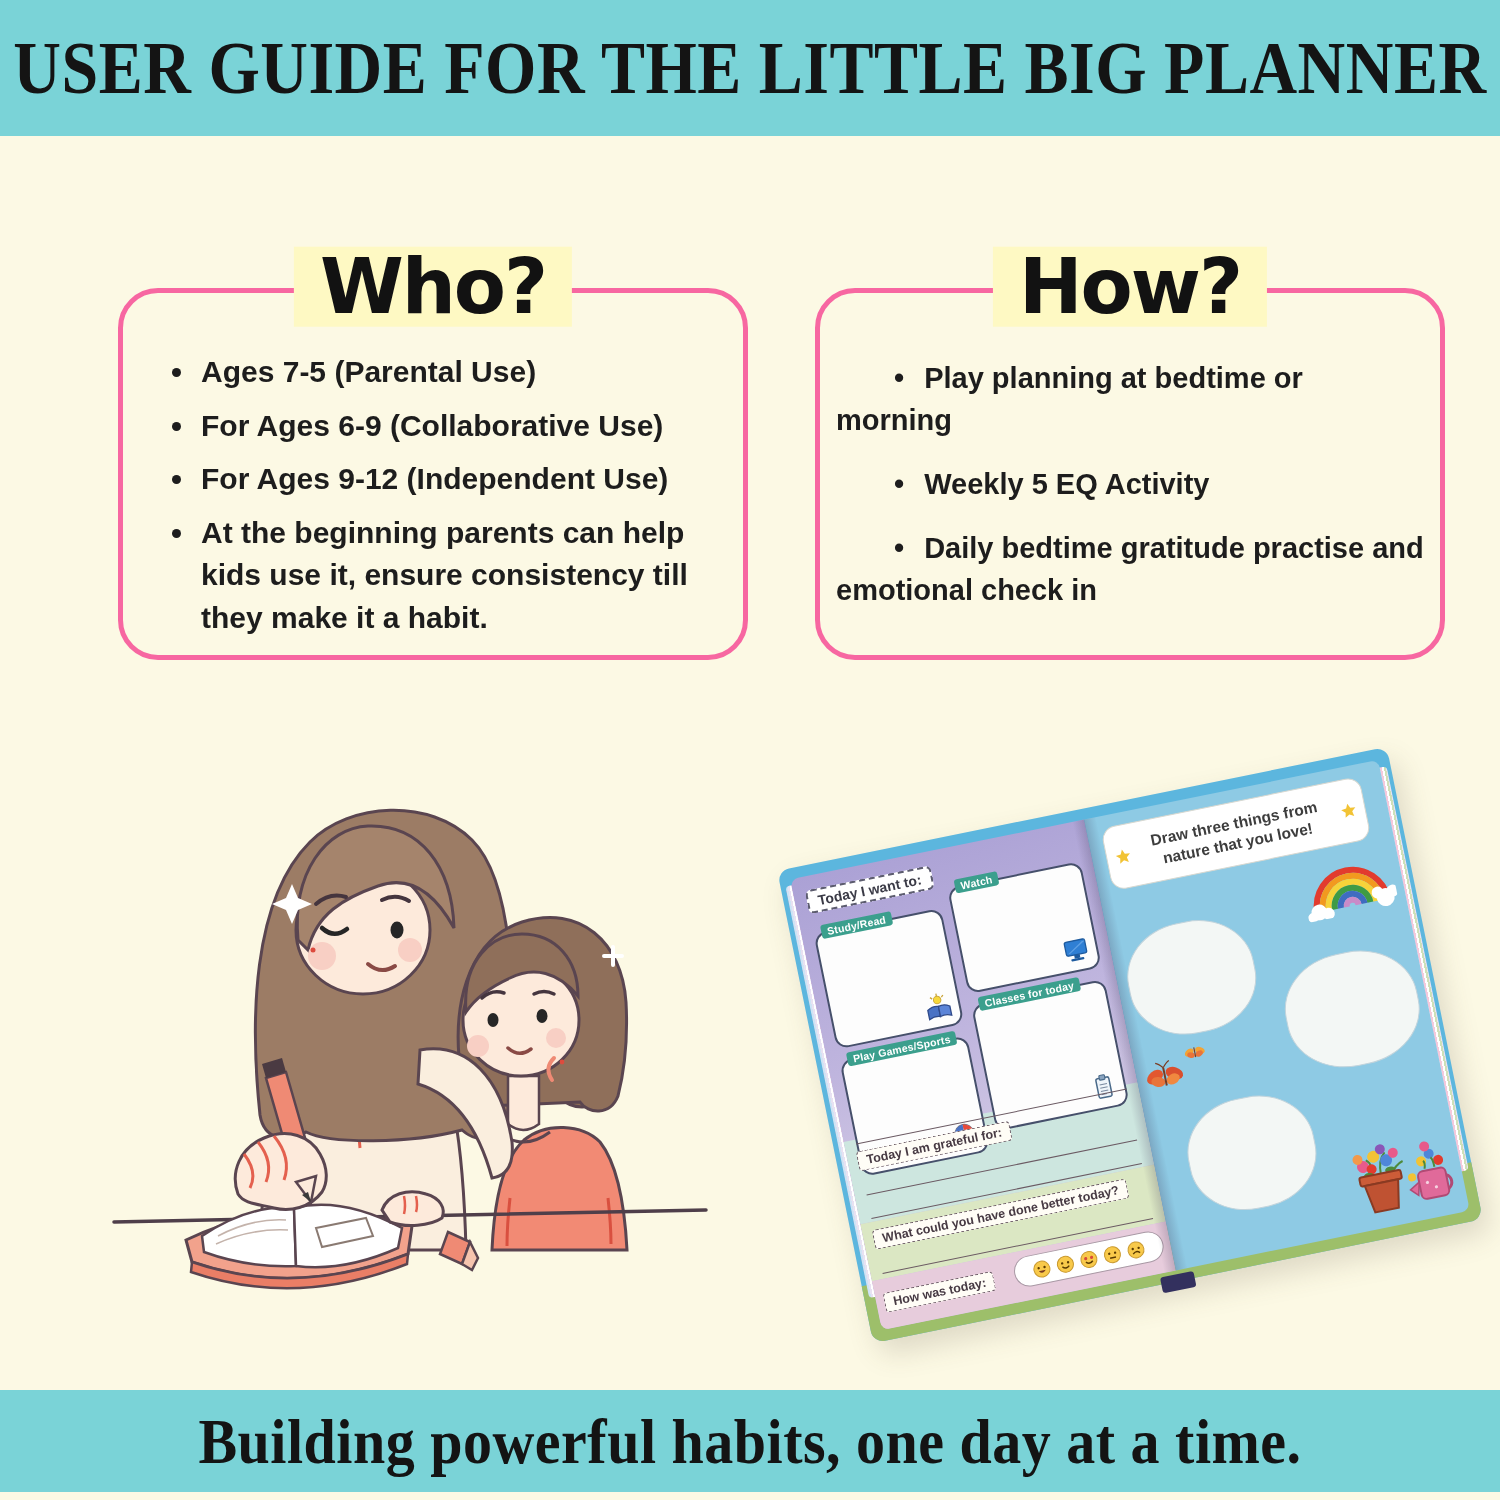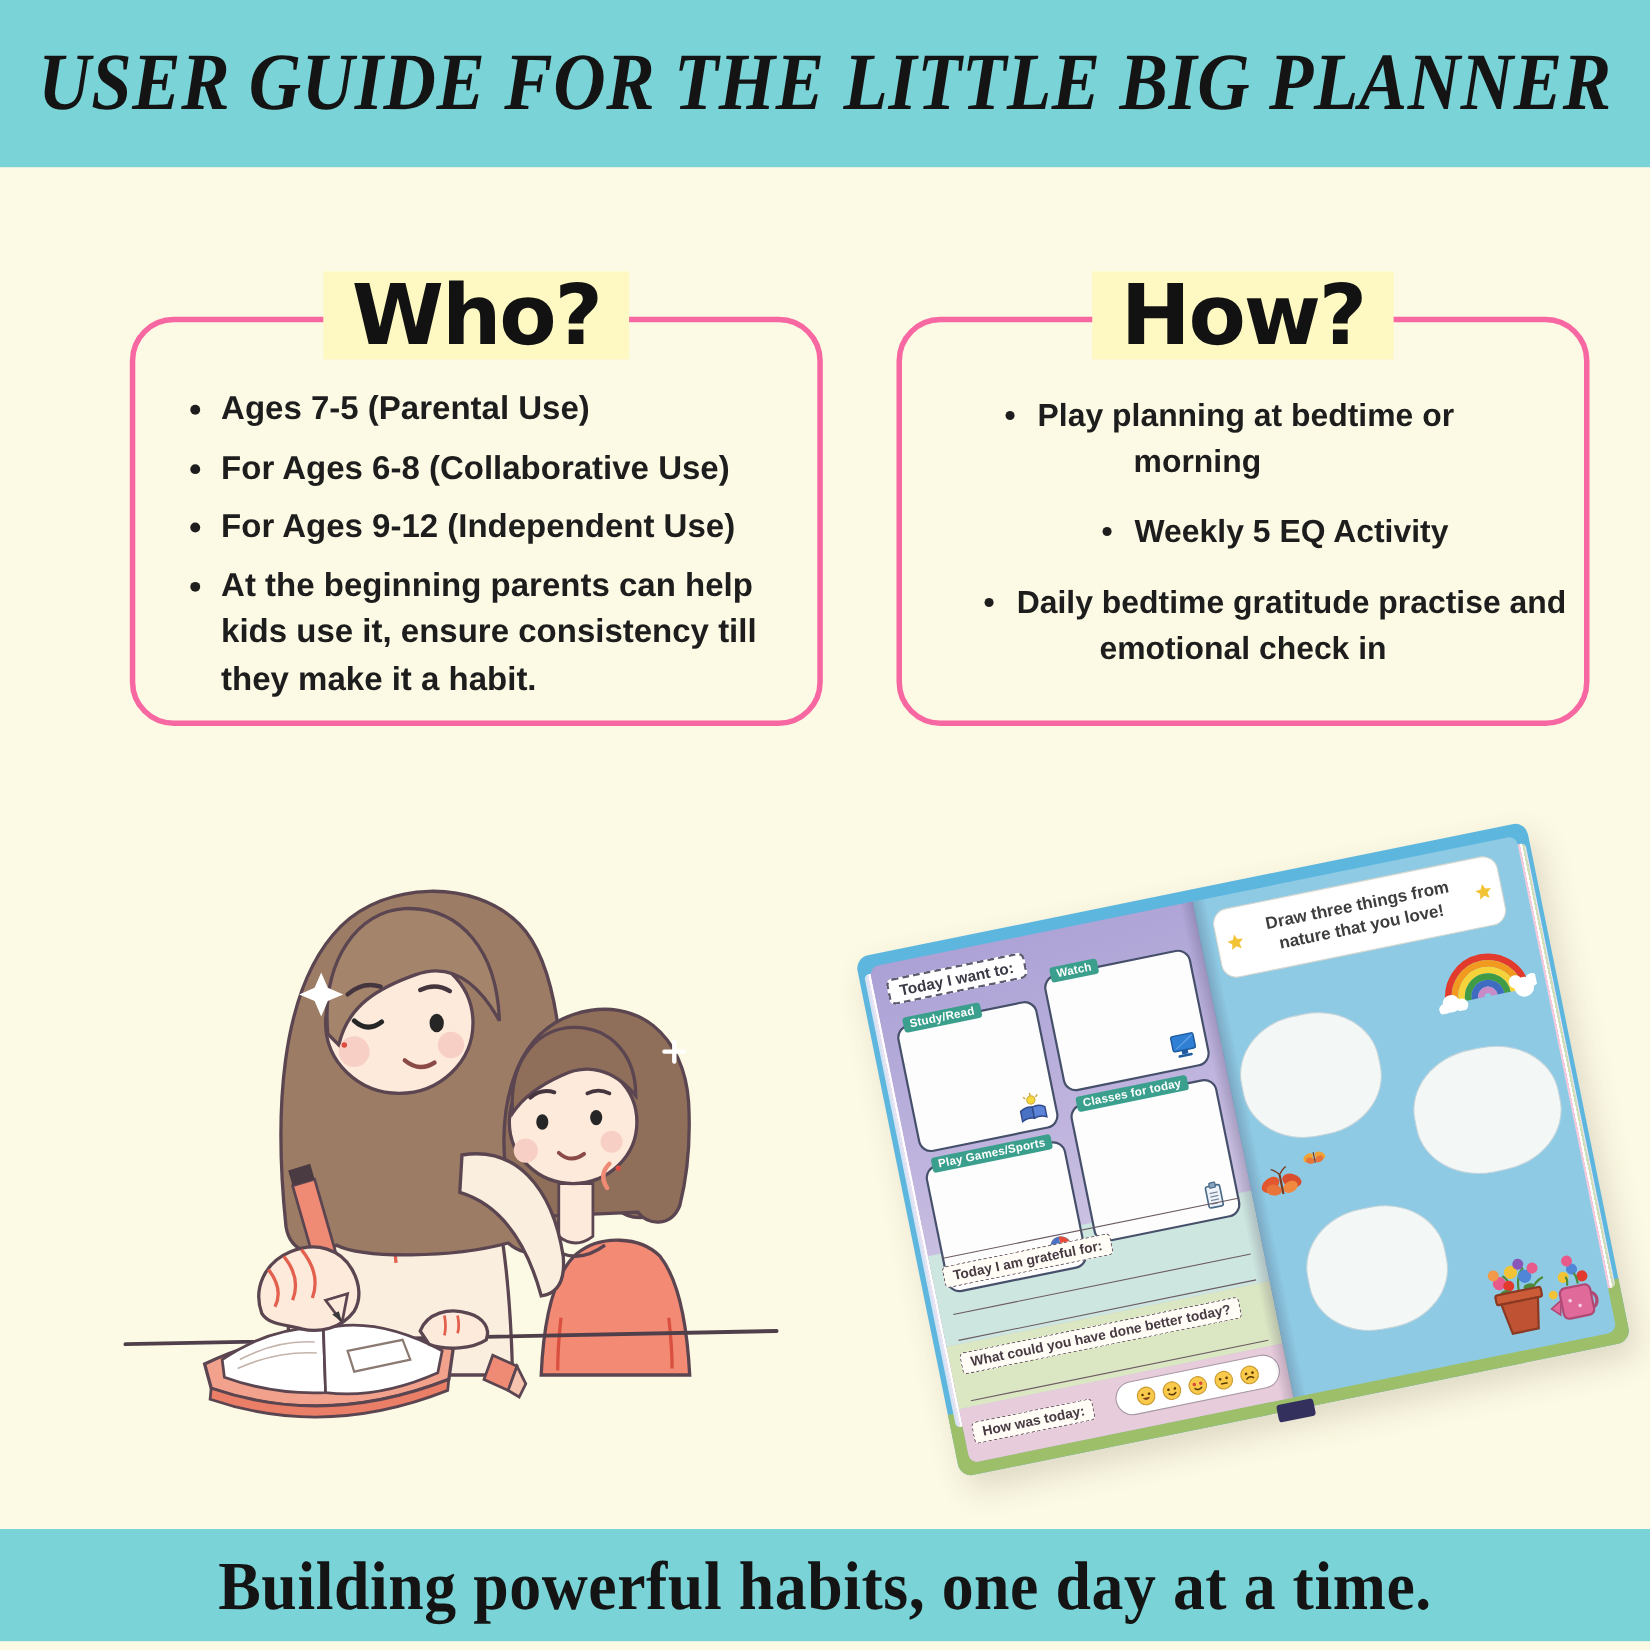--- a/index.html
+++ b/index.html
@@ -10,37 +10,37 @@
     overflow: hidden;
     font-family: "Liberation Sans", sans-serif;
   }
 
   
   .banner {
     position: absolute; left: 0; width: 1500px;
     background: #7ad3d7;
     display: flex; align-items: center; justify-content: center;
   }
-  .banner.top { top: 0; height: 152px; font-style: italic; }
+  .banner.top { top: 0; height: 136px; }
   .banner.bottom { top: 1390px; height: 102px; }
   .banner-title {
     font-family: "Liberation Serif", "DejaVu Serif", serif;
     font-weight: 700; color: #141414; letter-spacing: 0.5px;
     white-space: nowrap;
   }
   .banner.top .banner-title { font-size: 66px; transform: scaleY(1.12); }
   .banner.bottom .banner-title { font-size: 58px; transform: scaleY(1.08); }
 
   
   .infobox {
     position: absolute; top: 288px; width: 630px; height: 372px;
     border: 5px solid #f767a1; border-radius: 40px;
   }
   .infobox.who { left: 118px; }
-  .infobox.how { left: 815px; text-align: center; }
+  .infobox.how { left: 815px; }
   .infobox h2 {
     position: absolute; top: 0; left: 50%;
     transform: translate(-50%, -58%);
     background: #fef9c3; padding: 0 26px;
     font-family: "DejaVu Sans", sans-serif;
     font-size: 76px; font-weight: 800; letter-spacing: -2px;
     color: #121212; line-height: 1.05; white-space: nowrap;
   }
   .who-list {
     margin: 58px 0 0; padding: 0 12px 0 74px;
@@ -154,21 +154,21 @@
 <body>
 
 <header class="banner top">
   <div class="banner-title">USER GUIDE FOR THE LITTLE BIG PLANNER</div>
 </header>
 
 <section class="infobox who">
   <h2>Who?</h2>
   <ul class="who-list">
     <li>Ages 7-5 (Parental Use)</li>
-    <li>For Ages 6-8 (Collaborative Use)</li>
+    <li>For Ages 6-9 (Collaborative Use)</li>
     <li>For Ages 9-12 (Independent Use)</li>
     <li>At the beginning parents can help kids use it, ensure consistency till they make it a habit.</li>
   </ul>
 </section>
 
 <section class="infobox how">
   <h2>How?</h2>
   <div class="how-body">
     <p class="how-item narrow">Play planning at bedtime or morning</p>
     <p class="how-item">Weekly 5 EQ Activity</p>

